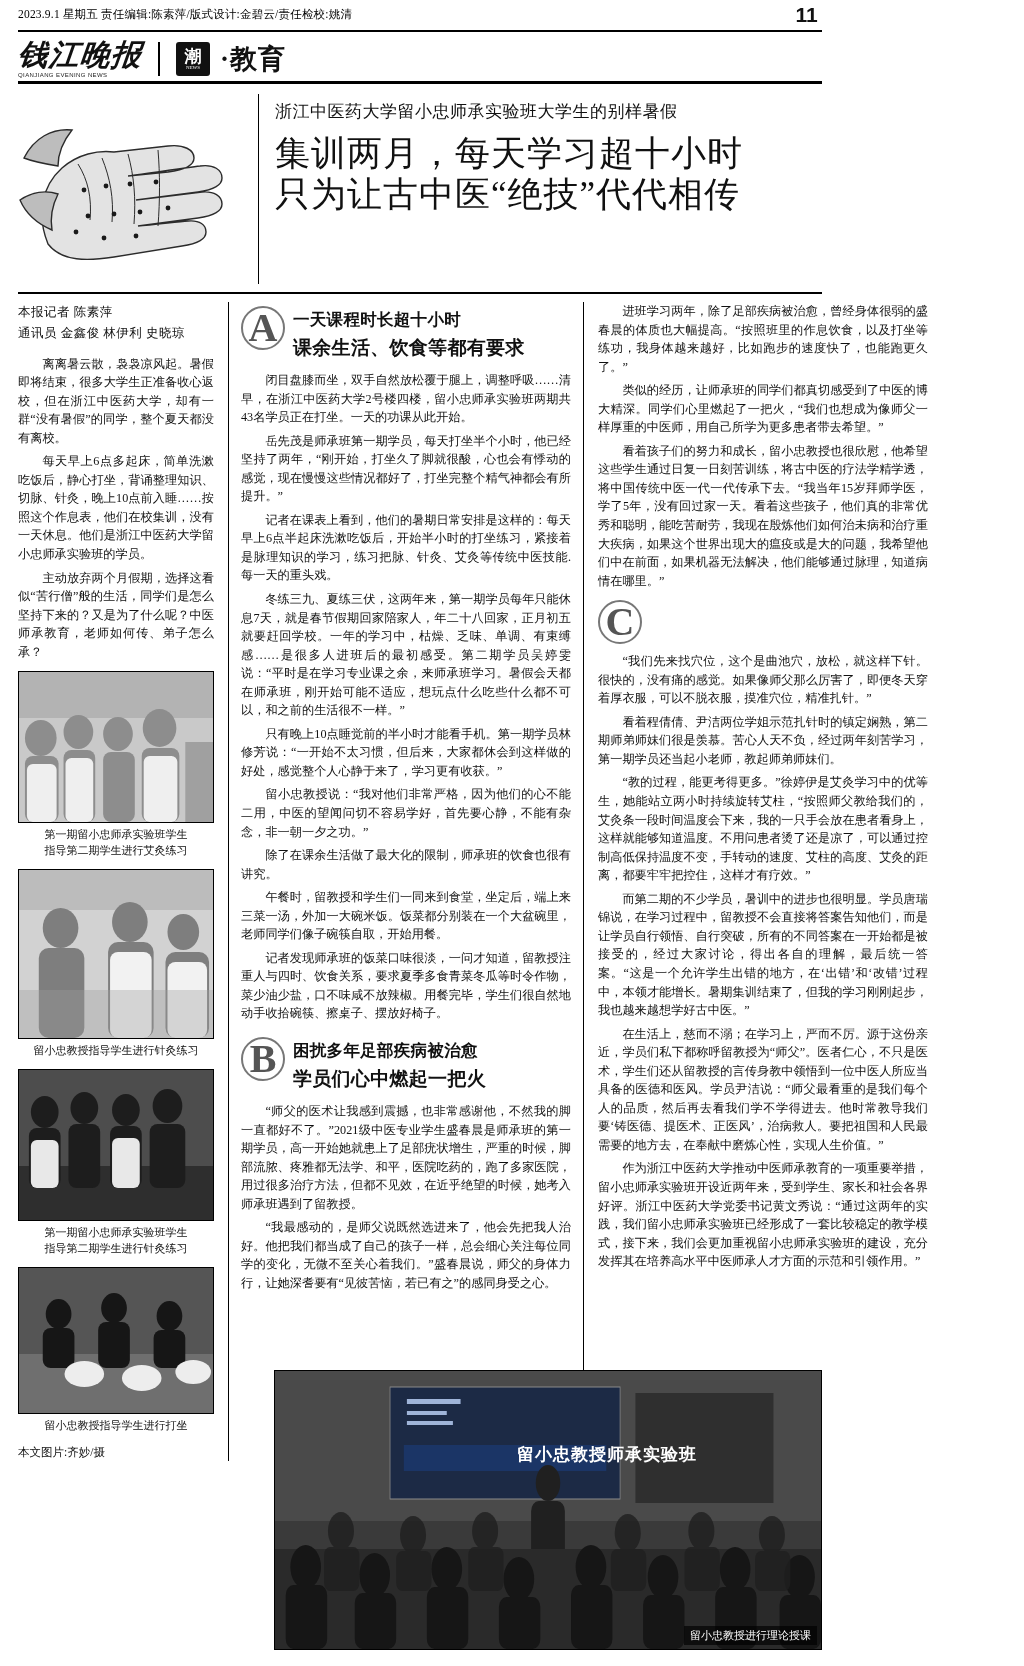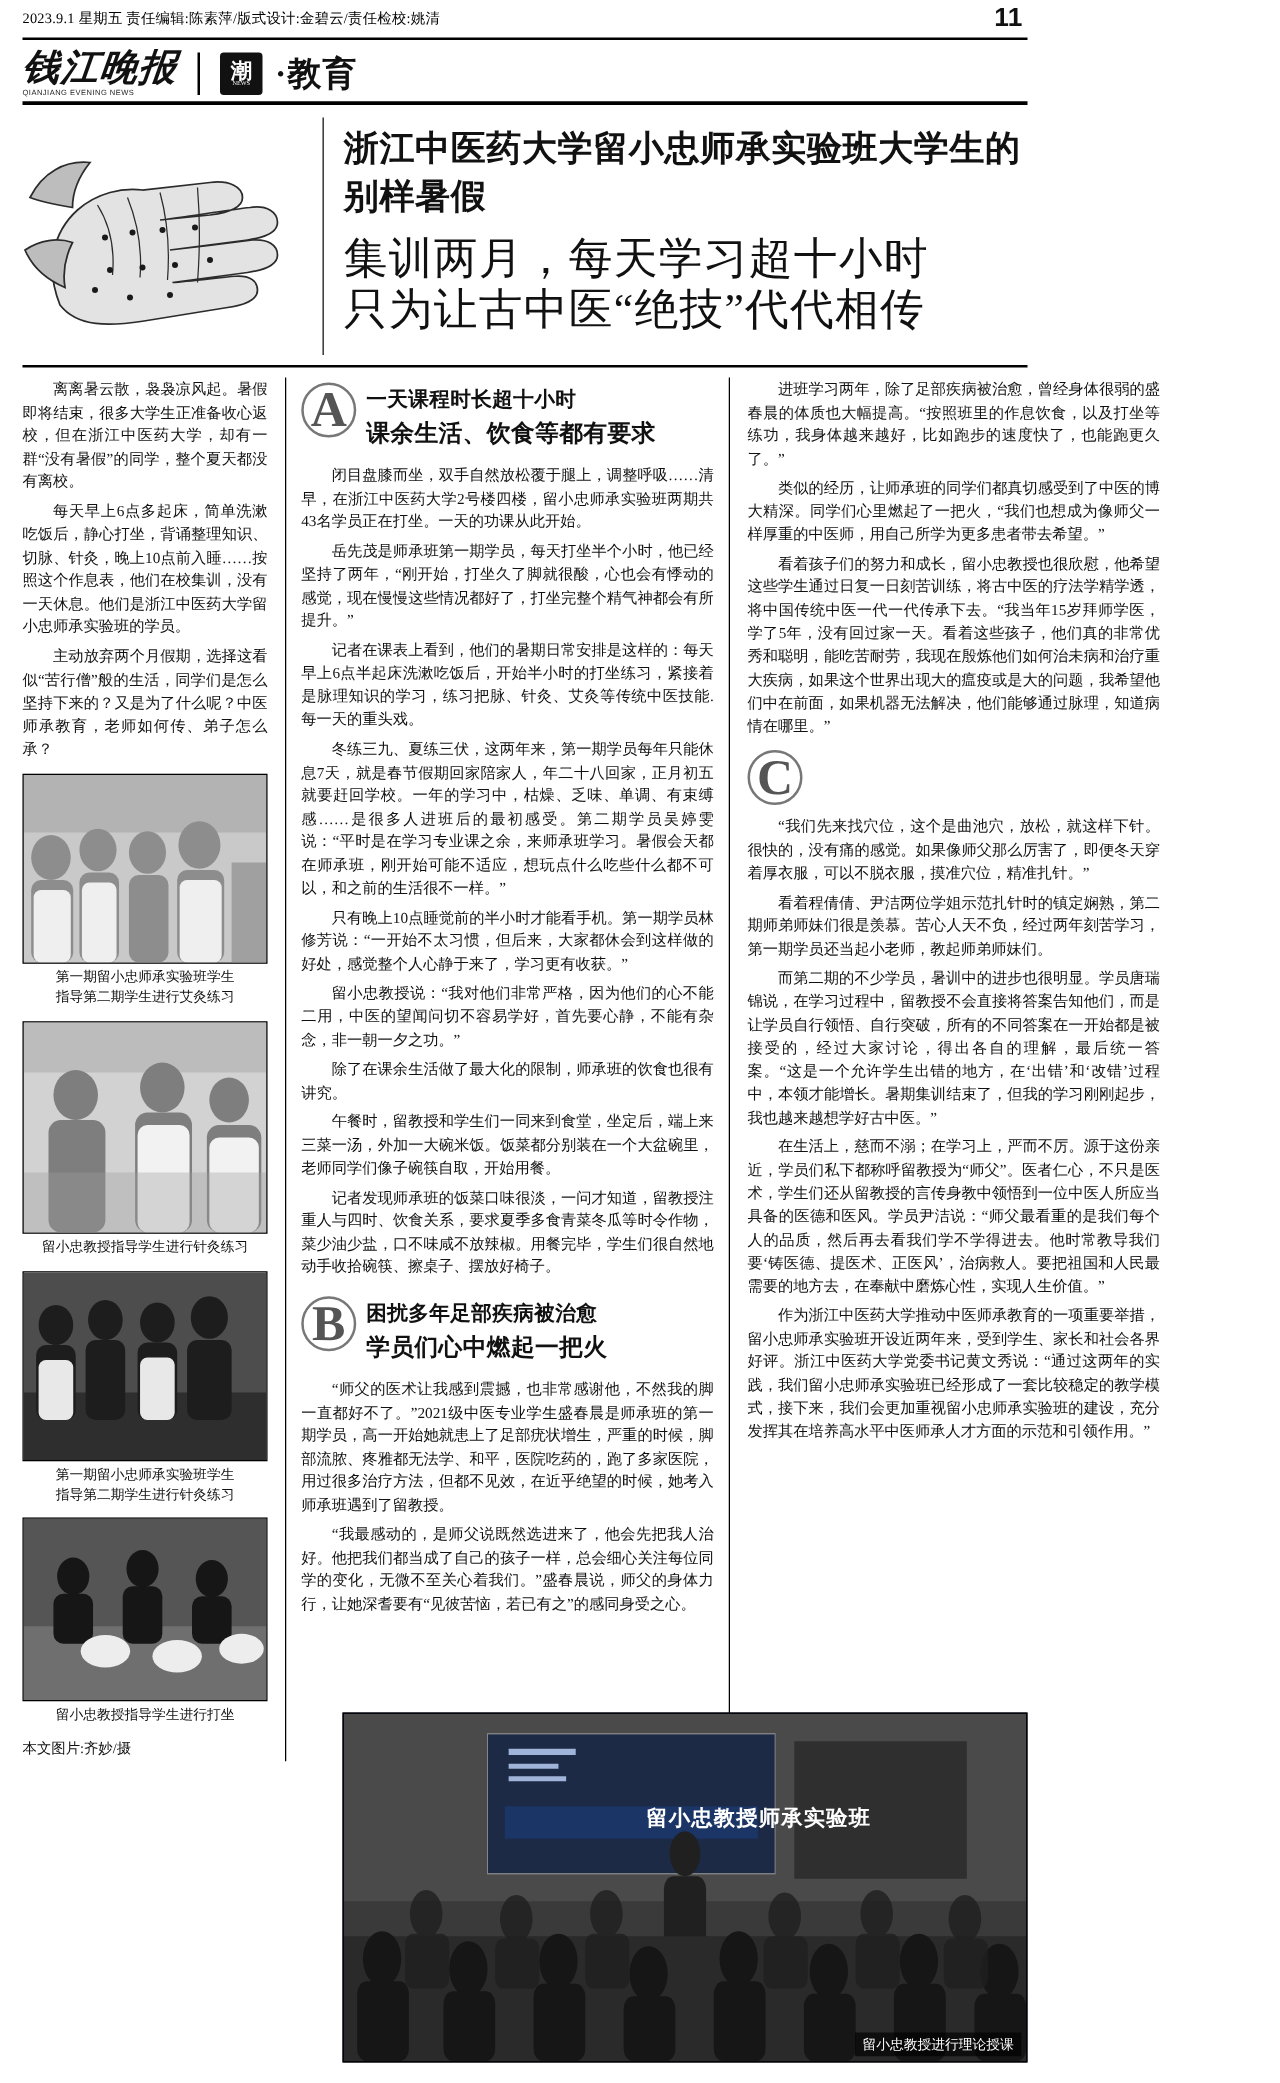--- a/index.html
+++ b/index.html
@@ -111,22 +111,22 @@
     min-width: 240px;
     height: 190px;
     position: relative;
     overflow: hidden;
     border-right: 1px solid #000;
     margin-right: 16px;
   }
   .hand-art svg { display:block; }
   .headline-text { flex: 1; padding-top: 6px; }
   .kicker {
-    font-size: 28px;
-    font-weight: bold;
+    font-size: 17px;
+    font-weight: normal;
     letter-spacing: .5px;
     margin-bottom: 10px;
   }
   .h1 {
     font-size: 35px;
     font-weight: normal;
     letter-spacing: 1px;
     line-height: 1.18;
   }
 
@@ -268,20 +268,24 @@
     <div class="headline-text">
       <div class="kicker">浙江中医药大学留小忠师承实验班大学生的别样暑假</div>
       <div class="h1">集训两月，每天学习超十小时</div>
       <div class="h1">只为让古中医“绝技”代代相传</div>
     </div>
   </div>
 
   <div class="content">
 
     <div class="col col1">
+      <div class="byline">
+        <div>本报记者 陈素萍</div>
+        <div>通讯员 金鑫俊 林伊利 史晓琼</div>
+      </div>
       <div class="lead">
         <p>离离暑云散，袅袅凉风起。暑假即将结束，很多大学生正准备收心返校，但在浙江中医药大学，却有一群“没有暑假”的同学，整个夏天都没有离校。</p>
         <p>每天早上6点多起床，简单洗漱吃饭后，静心打坐，背诵整理知识、切脉、针灸，晚上10点前入睡……按照这个作息表，他们在校集训，没有一天休息。他们是浙江中医药大学留小忠师承实验班的学员。</p>
         <p>主动放弃两个月假期，选择这看似“苦行僧”般的生活，同学们是怎么坚持下来的？又是为了什么呢？中医师承教育，老师如何传、弟子怎么承？</p>
       </div>
 
       <div class="photo" style="height:150px">
         <svg width="100%" height="150" viewBox="0 0 196 150" preserveAspectRatio="none">
           <rect width="196" height="150" fill="#c9c9c9"></rect>
           <rect y="0" width="196" height="46" fill="#b3b3b3"></rect>
@@ -408,20 +412,21 @@
     <div class="col col3">
       <p>进班学习两年，除了足部疾病被治愈，曾经身体很弱的盛春晨的体质也大幅提高。“按照班里的作息饮食，以及打坐等练功，我身体越来越好，比如跑步的速度快了，也能跑更久了。”</p>
       <p>类似的经历，让师承班的同学们都真切感受到了中医的博大精深。同学们心里燃起了一把火，“我们也想成为像师父一样厚重的中医师，用自己所学为更多患者带去希望。”</p>
       <p>看着孩子们的努力和成长，留小忠教授也很欣慰，他希望这些学生通过日复一日刻苦训练，将古中医的疗法学精学透，将中国传统中医一代一代传承下去。“我当年15岁拜师学医，学了5年，没有回过家一天。看着这些孩子，他们真的非常优秀和聪明，能吃苦耐劳，我现在殷炼他们如何治未病和治疗重大疾病，如果这个世界出现大的瘟疫或是大的问题，我希望他们中在前面，如果机器无法解决，他们能够通过脉理，知道病情在哪里。”</p>
 
       <div class="subhead-wrap" style="margin-top:10px">
         <div class="drop-letter">C</div>
       </div>
       <p>“我们先来找穴位，这个是曲池穴，放松，就这样下针。很快的，没有痛的感觉。如果像师父那么厉害了，即便冬天穿着厚衣服，可以不脱衣服，摸准穴位，精准扎针。”</p>
       <p>看着程倩倩、尹洁两位学姐示范扎针时的镇定娴熟，第二期师弟师妹们很是羡慕。苦心人天不负，经过两年刻苦学习，第一期学员还当起小老师，教起师弟师妹们。</p>
+      <p>“教的过程，能更考得更多。”徐婷伊是艾灸学习中的优等生，她能站立两小时持续旋转艾柱，“按照师父教给我们的，艾灸条一段时间温度会下来，我的一只手会放在患者看身上，这样就能够知道温度。不用问患者烫了还是凉了，可以通过控制高低保持温度不变，手转动的速度、艾柱的高度、艾灸的距离，都要牢牢把控住，这样才有疗效。”</p>
       <p>而第二期的不少学员，暑训中的进步也很明显。学员唐瑞锦说，在学习过程中，留教授不会直接将答案告知他们，而是让学员自行领悟、自行突破，所有的不同答案在一开始都是被接受的，经过大家讨论，得出各自的理解，最后统一答案。“这是一个允许学生出错的地方，在‘出错’和‘改错’过程中，本领才能增长。暑期集训结束了，但我的学习刚刚起步，我也越来越想学好古中医。”</p>
       <p>在生活上，慈而不溺；在学习上，严而不厉。源于这份亲近，学员们私下都称呼留教授为“师父”。医者仁心，不只是医术，学生们还从留教授的言传身教中领悟到一位中医人所应当具备的医德和医风。学员尹洁说：“师父最看重的是我们每个人的品质，然后再去看我们学不学得进去。他时常教导我们要‘铸医德、提医术、正医风’，治病救人。要把祖国和人民最需要的地方去，在奉献中磨炼心性，实现人生价值。”</p>
       <p>作为浙江中医药大学推动中医师承教育的一项重要举措，留小忠师承实验班开设近两年来，受到学生、家长和社会各界好评。浙江中医药大学党委书记黄文秀说：“通过这两年的实践，我们留小忠师承实验班已经形成了一套比较稳定的教学模式，接下来，我们会更加重视留小忠师承实验班的建设，充分发挥其在培养高水平中医师承人才方面的示范和引领作用。”</p>
     </div>
   </div>
 
   <div class="wide-photo" style="position:absolute; left:274px; right:18px; bottom:16px; height:278px;">
     <svg width="100%" height="278" viewBox="0 0 712 278" preserveAspectRatio="none">
       <rect width="712" height="278" fill="#3a3a3a"></rect>
       <rect x="0" y="0" width="712" height="150" fill="#4a4a4a"></rect>

